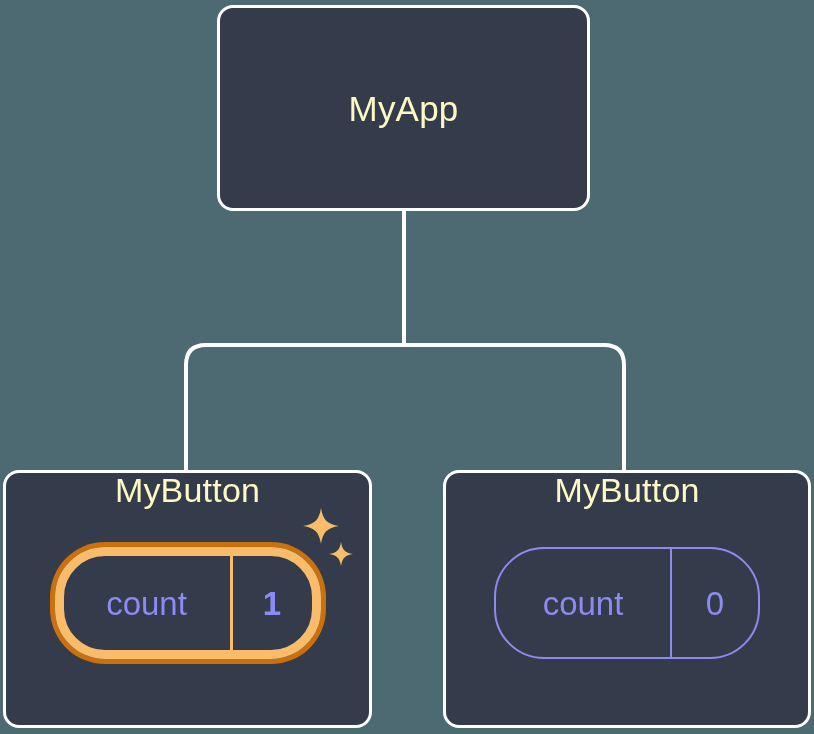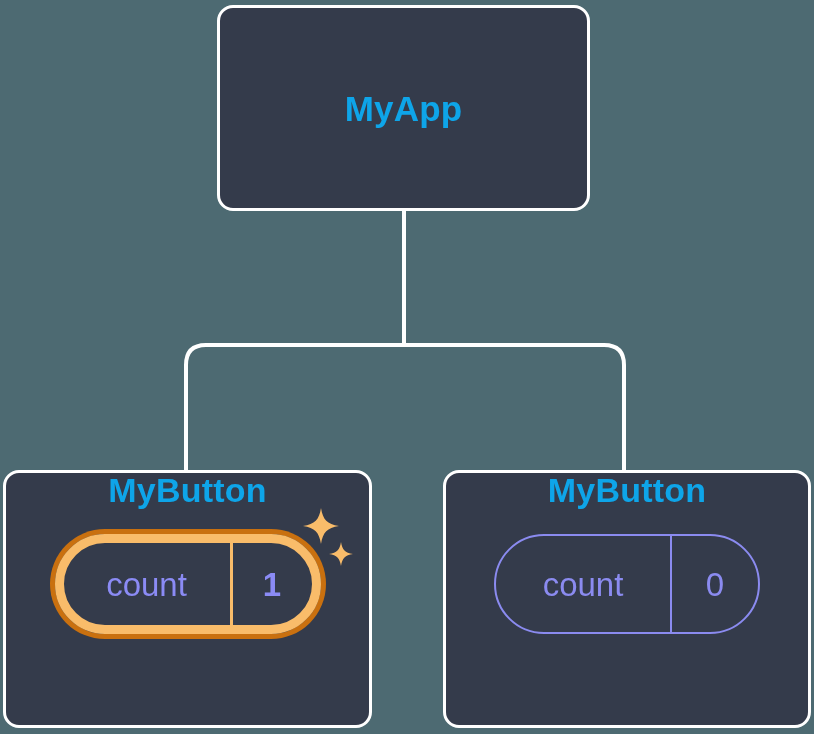--- a/index.html
+++ b/index.html
@@ -53,23 +53,23 @@
     width: 369px;
     height: 258px;
   }
   .node-child-right {
     left: 443px;
     top: 470px;
     width: 368px;
     height: 258px;
   }
   .node-title {
-    color: #0ea5e9;
+    color: #fef9c3;
     font-size: 34px;
-    font-weight: 700;
+    font-weight: 400;
     letter-spacing: 0.2px;
     line-height: 1;
     white-space: nowrap;
   }
   .node-root .node-title {
     font-size: 35px;
   }
   .node-child-left .node-title,
   .node-child-right .node-title {
   }
@@ -80,23 +80,24 @@
     margin-top: 27px;
     display: flex;
     align-items: center;
     justify-content: center;
   }
   .pill {
     box-sizing: border-box;
     display: flex;
     align-items: stretch;
     width: 266px;
-    height: 100px;
+    height: 112px;
     border-radius: 50px;
     background: transparent;
+    margin-top: 13px;
   }
   .pill-cell {
     display: flex;
     align-items: center;
     justify-content: center;
     box-sizing: border-box;
   }
   .pill-key {
     flex: 0 0 174px;
     font-size: 33px;

